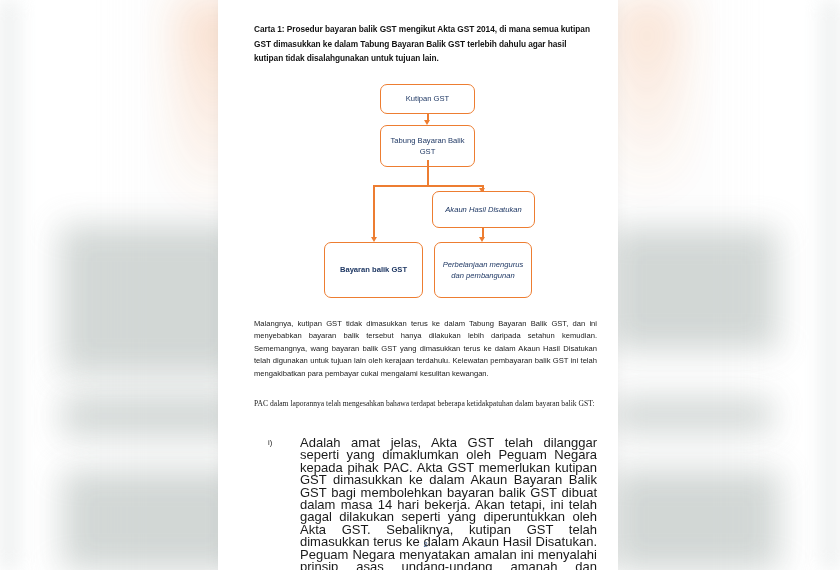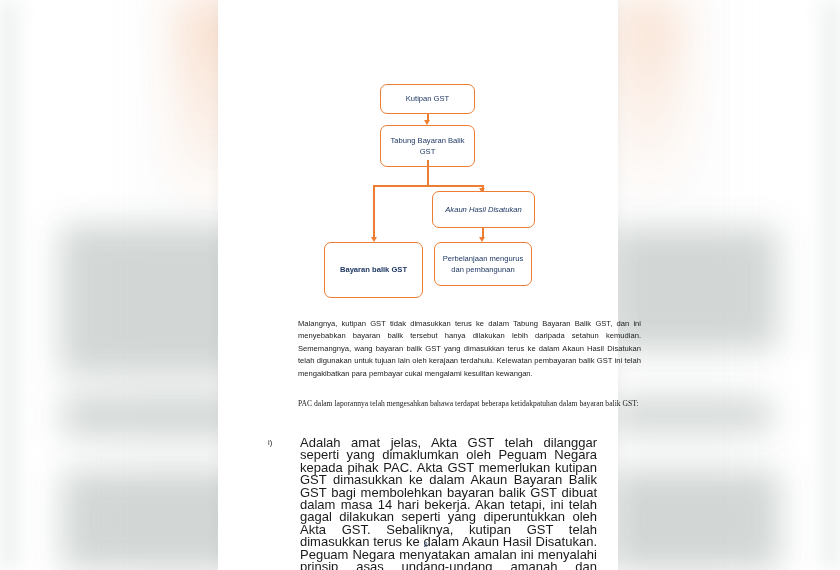--- a/index.html
+++ b/index.html
@@ -121,21 +121,20 @@
   }
 
   
   .para {
     position: absolute;
     width: 343px;
     font-size: 7.6px;
     line-height: 12.4px;
     color: #1a1a1a;
     text-align: justify;
-    margin-left: 44px;
   }
   #para1 { top: 318px; left: 0; }
   #para2 { top: 398px; left: 0; font-family: Liberation Serif, serif; }
 
   #list-item {
     position: absolute;
     top: 437px; left: 0;
     width: 343px;
   }
   .li-row { display: flex; }
@@ -178,20 +177,21 @@
   <div class="blur-layer bk-grayblock bk-g4"></div>
   <div class="blur-layer bk-grayblock bk-g5"></div>
   <div class="blur-layer bk-grayblock bk-g6"></div>
   <div class="blur-layer bk-edge-l"></div>
   <div class="blur-layer bk-edge-r"></div>
 </div>
 
 <div id="page">
   <div id="page-inner">
 
+    <div class="doc-title">Carta 1: Prosedur bayaran balik GST mengikut Akta GST 2014, di mana semua kutipan GST dimasukkan ke dalam Tabung Bayaran Balik GST terlebih dahulu agar hasil kutipan tidak disalahgunakan untuk tujuan lain.</div>
 
     <div id="flowchart">
 
       <div class="fbox" style="left:162px; top:4px; width:95px; height:30px;">Kutipan GST</div>
 
       <div class="conn v" style="left:208.9px; top:34px; height:8px;"></div>
       <div class="arrowhead" style="left:206.4px; top:40px;"></div>
 
       <div class="fbox" style="left:162px; top:45px; width:95px; height:42px;">Tabung Bayaran Balik GST</div>
 
@@ -205,21 +205,21 @@
       <div class="conn v" style="left:263.8px; top:105px; height:6px;"></div>
       <div class="arrowhead" style="left:261.3px; top:108px;"></div>
 
       <div class="fbox" style="left:214px; top:111px; width:103px; height:37px;font-style:italic;">Akaun Hasil Disatukan</div>
 
       <div class="conn v" style="left:263.8px; top:148px; height:11px;"></div>
       <div class="arrowhead" style="left:261.3px; top:157px;"></div>
 
       <div class="fbox" style="left:106px; top:162px; width:99px; height:56px;font-weight:bold;">Bayaran balik GST</div>
 
-      <div class="fbox" style="left:216px; top:162px; width:98px; height:44px;">Perbelanjaan mengurus dan pembangunan</div>
+      <div class="fbox" style="left:216px; top:162px; width:98px; height:56px;font-style:italic;">Perbelanjaan mengurus dan pembangunan</div>
     </div>
 
     <div class="para" id="para1">Malangnya, kutipan GST tidak dimasukkan terus ke dalam Tabung Bayaran Balik GST, dan ini menyebabkan bayaran balik tersebut hanya dilakukan lebih daripada setahun kemudian. Sememangnya, wang bayaran balik GST yang dimasukkan terus ke dalam Akaun Hasil Disatukan telah digunakan untuk tujuan lain oleh kerajaan terdahulu. Kelewatan pembayaran balik GST ini telah mengakibatkan para pembayar cukai mengalami kesulitan kewangan.</div>
 
     <div class="para" id="para2">PAC dalam laporannya telah mengesahkan bahawa terdapat beberapa ketidakpatuhan dalam bayaran balik GST:</div>
 
     <div id="list-item">
       <div class="li-row">
         <div class="li-marker">i)</div>
         <div class="li-text">Adalah amat jelas, Akta GST telah dilanggar seperti yang dimaklumkan oleh Peguam Negara kepada pihak PAC. Akta GST memerlukan kutipan GST dimasukkan ke dalam Akaun Bayaran Balik GST bagi membolehkan bayaran balik GST dibuat dalam masa 14 hari bekerja. Akan tetapi, ini telah gagal dilakukan seperti yang diperuntukkan oleh Akta GST. Sebaliknya, kutipan GST telah dimasukkan terus ke dalam Akaun Hasil Disatukan. Peguam Negara menyatakan amalan ini menyalahi prinsip asas undang-undang amanah dan keperluan perakaunan amanah, serta tidak selaras</div>

